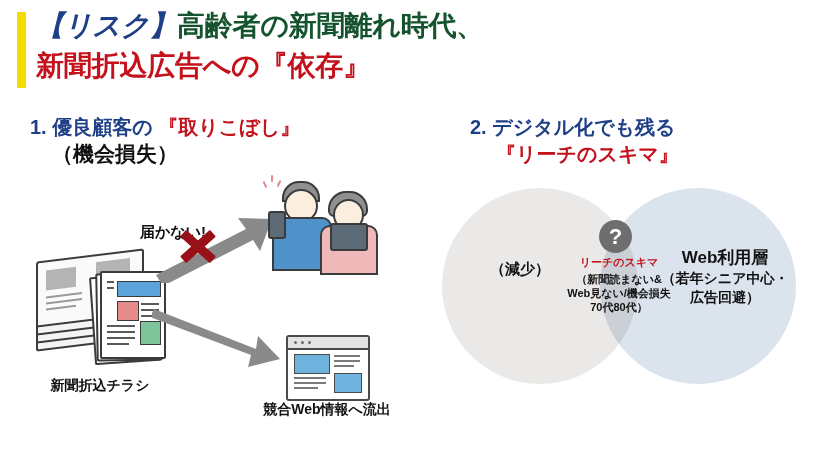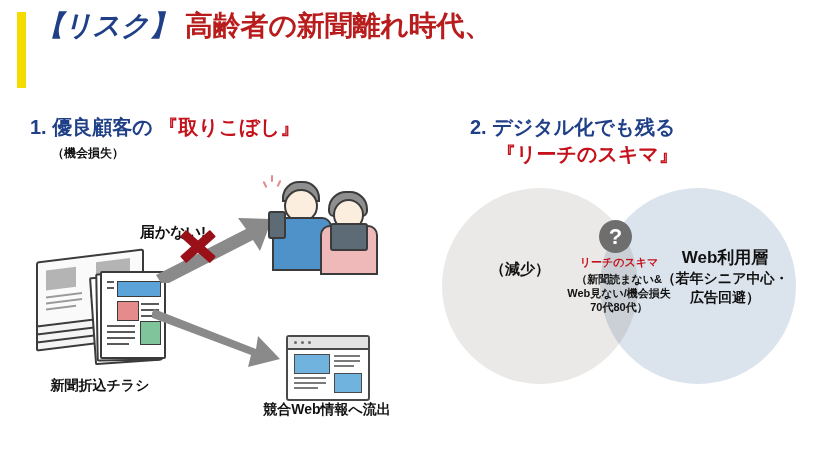--- a/index.html
+++ b/index.html
@@ -18,30 +18,30 @@
     width:9px;height:76px;background:#f5dc00;
   }
   .title-block{
     position:absolute;left:36px;top:6px;width:790px;
   }
   .title-line{
     font-size:28px;font-weight:bold;line-height:40px;
     letter-spacing:-0.2px;white-space:nowrap;
   }
   .t-navy{color:#1f3f87;font-style:italic;}
-  .t-black{color:#b91c1c;margin-left:8px;}
+  .t-black{color:#14532d;}
   .t-red{color:#c4111b;}
 
   
   .sec-head{position:absolute;font-weight:bold;}
   .sec1-head{left:30px;top:114px;}
   .sec2-head{left:470px;top:114px;}
   .sec-l1{font-size:20px;line-height:27px;color:#1f3f87;white-space:nowrap;}
   .sec-l2{font-size:20px;line-height:27px;color:#1f3f87;white-space:nowrap;}
-  .sec-sub{font-size:12px;line-height:25px;color:#111;white-space:nowrap;}
+  .sec-sub{font-size:21px;line-height:25px;color:#111;white-space:nowrap;}
   .sec-red{color:#c4111b;}
   .indent1{padding-left:22px;}
   .indent2{padding-left:26px;}
 
   
   .panel-left{position:absolute;left:0;top:165px;width:440px;height:280px;}
 
   
   .news{position:absolute;left:36px;top:80px;width:130px;height:118px;}
   .stack{position:absolute;left:0;top:8px;width:104px;height:84px;}
@@ -131,20 +131,21 @@
   }
 </style>
 </head>
 <body>
 
 <div class="slide">
 
   <div class="title-bar"></div>
   <div class="title-block">
     <div class="title-line"><span class="t-navy">【リスク】</span><span class="t-black">高齢者の新聞離れ時代、</span></div>
+    <div class="title-line t-red">新聞折込広告への『依存』</div>
   </div>
 
   <div class="sec-head sec1-head">
     <div class="sec-l1"><span>1.</span>&nbsp;<span>優良顧客の</span>&nbsp;<span class="sec-red">『取りこぼし』</span></div>
     <div class="sec-sub indent1">（機会損失）</div>
   </div>
 
   <div class="sec-head sec2-head">
     <div class="sec-l1"><span>2.</span>&nbsp;<span>デジタル化でも残る</span></div>
     <div class="sec-l2 sec-red indent2">『リーチのスキマ』</div>

